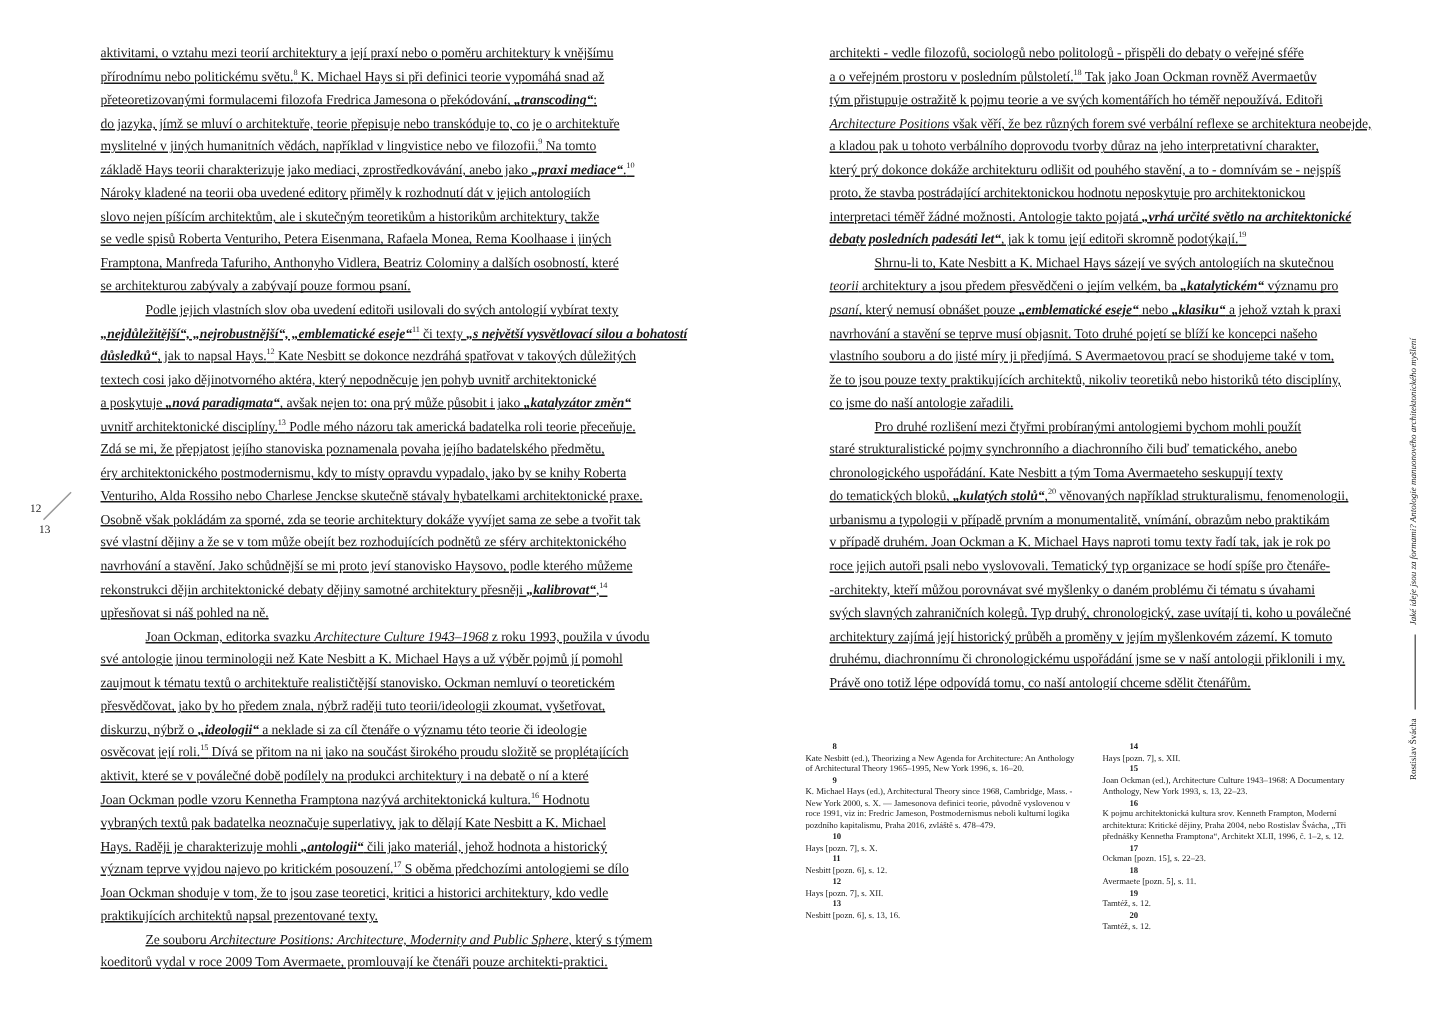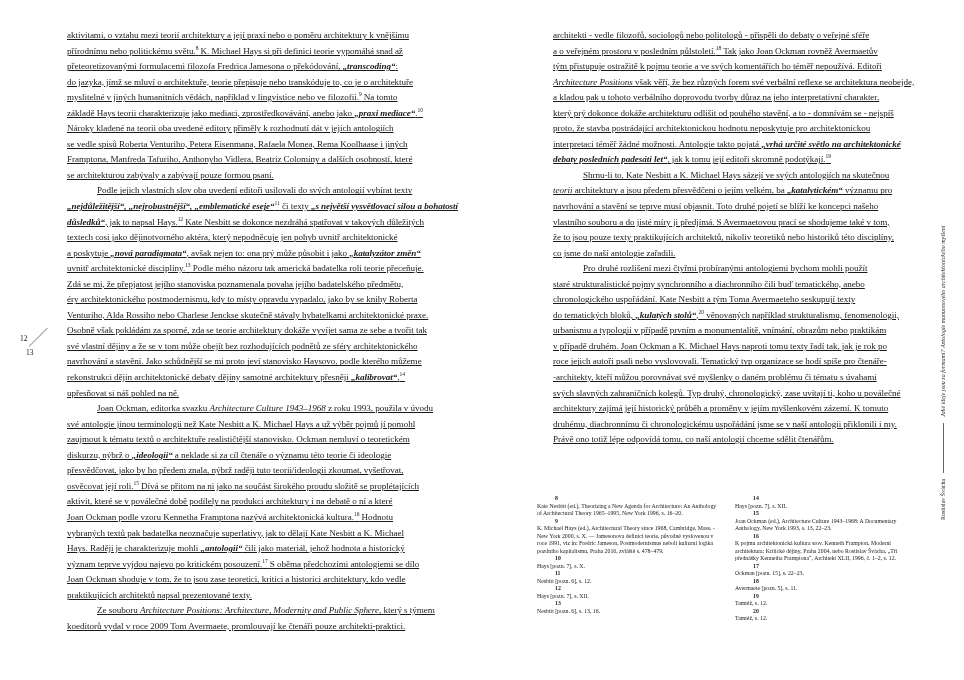--- a/index.html
+++ b/index.html
@@ -60,42 +60,43 @@
 </div>
 
 <div id="left-col" class="body-col">
     <div class="line"><span>aktivitami, o vztahu mezi teorií architektury a její praxí nebo o poměru architektury k vnějšímu</span></div>
     <div class="line"><span>přírodnímu nebo politickému světu.</span><sup>8</sup><span> K. Michael Hays si při definici teorie vypomáhá snad až</span></div>
     <div class="line"><span>přeteoretizovanými formulacemi filozofa Fredrica Jamesona o překódování, </span><span class="bq">„transcoding“</span><span>:</span></div>
     <div class="line"><span>do jazyka, jímž se mluví o architektuře, teorie přepisuje nebo transkóduje to, co je o architektuře</span></div>
     <div class="line"><span>myslitelné v jiných humanitních vědách, například v lingvistice nebo ve filozofii.</span><sup>9</sup><span> Na tomto</span></div>
     <div class="line"><span>základě Hays teorii charakterizuje jako mediaci, zprostředkovávání, anebo jako </span><span class="bq">„praxi mediace“</span><span>.</span><sup>10</sup></div>
     <div class="line"><span>Nároky kladené na teorii oba uvedené editory přiměly k rozhodnutí dát v jejich antologiích</span></div>
+    <div class="line"><span>slovo nejen píšícím architektům, ale i skutečným teoretikům a historikům architektury, takže</span></div>
     <div class="line"><span>se vedle spisů Roberta Venturiho, Petera Eisenmana, Rafaela Monea, Rema Koolhaase i jiných</span></div>
     <div class="line"><span>Framptona, Manfreda Tafuriho, Anthonyho Vidlera, Beatriz Colominy a dalších osobností, které</span></div>
     <div class="line"><span>se architekturou zabývaly a zabývají pouze formou psaní.</span></div>
     <div class="line indent"><span>Podle jejich vlastních slov oba uvedení editoři usilovali do svých antologií vybírat texty</span></div>
     <div class="line"><span class="bq">„nejdůležitější“, „nejrobustnější“, „emblematické eseje“</span><sup>11</sup><span> či texty </span><span class="bq">„s největší vysvětlovací silou a bohatostí</span></div>
     <div class="line"><span class="bq">důsledků“</span><span>, jak to napsal Hays.</span><sup>12</sup><span> Kate Nesbitt se dokonce nezdráhá spatřovat v takových důležitých</span></div>
     <div class="line"><span>textech cosi jako dějinotvorného aktéra, který nepodněcuje jen pohyb uvnitř architektonické</span></div>
     <div class="line"><span>a poskytuje </span><span class="bq">„nová paradigmata“</span><span>, avšak nejen to: ona prý může působit i jako </span><span class="bq">„katalyzátor změn“</span></div>
     <div class="line"><span>uvnitř architektonické disciplíny.</span><sup>13</sup><span> Podle mého názoru tak americká badatelka roli teorie přeceňuje.</span></div>
     <div class="line"><span>Zdá se mi, že přepjatost jejího stanoviska poznamenala povaha jejího badatelského předmětu,</span></div>
     <div class="line"><span>éry architektonického postmodernismu, kdy to místy opravdu vypadalo, jako by se knihy Roberta</span></div>
     <div class="line"><span>Venturiho, Alda Rossiho nebo Charlese Jenckse skutečně stávaly hybatelkami architektonické praxe.</span></div>
     <div class="line"><span>Osobně však pokládám za sporné, zda se teorie architektury dokáže vyvíjet sama ze sebe a tvořit tak</span></div>
     <div class="line"><span>své vlastní dějiny a že se v tom může obejít bez rozhodujících podnětů ze sféry architektonického</span></div>
     <div class="line"><span>navrhování a stavění. Jako schůdnější se mi proto jeví stanovisko Haysovo, podle kterého můžeme</span></div>
     <div class="line"><span>rekonstrukci dějin architektonické debaty dějiny samotné architektury přesněji </span><span class="bq">„kalibrovat“</span><span>,</span><sup>14</sup></div>
     <div class="line"><span>upřesňovat si náš pohled na ně.</span></div>
     <div class="line indent"><span>Joan Ockman, editorka svazku </span><em>Architecture Culture 1943–1968</em><span> z roku 1993, použila v úvodu</span></div>
     <div class="line"><span>své antologie jinou terminologii než Kate Nesbitt a K. Michael Hays a už výběr pojmů jí pomohl</span></div>
     <div class="line"><span>zaujmout k tématu textů o architektuře realističtější stanovisko. Ockman nemluví o teoretickém</span></div>
+    <div class="line"><span>přesvědčovat, jako by ho předem znala, nýbrž raději tuto teorii/ideologii zkoumat, vyšetřovat,</span></div>
     <div class="line"><span>diskurzu, nýbrž o </span><span class="bq">„ideologii“</span><span> a neklade si za cíl čtenáře o významu této teorie či ideologie</span></div>
-    <div class="line"><span>přesvědčovat, jako by ho předem znala, nýbrž raději tuto teorii/ideologii zkoumat, vyšetřovat,</span></div>
     <div class="line"><span>osvěcovat její roli.</span><sup>15</sup><span> Dívá se přitom na ni jako na součást širokého proudu složitě se proplétajících</span></div>
     <div class="line"><span>aktivit, které se v poválečné době podílely na produkci architektury i na debatě o ní a které</span></div>
     <div class="line"><span>Joan Ockman podle vzoru Kennetha Framptona nazývá architektonická kultura.</span><sup>16</sup><span> Hodnotu</span></div>
     <div class="line"><span>vybraných textů pak badatelka neoznačuje superlativy, jak to dělají Kate Nesbitt a K. Michael</span></div>
     <div class="line"><span>Hays. Raději je charakterizuje mohli </span><span class="bq">„antologii“</span><span> čili jako materiál, jehož hodnota a historický</span></div>
     <div class="line"><span>význam teprve vyjdou najevo po kritickém posouzení.</span><sup>17</sup><span> S oběma předchozími antologiemi se dílo</span></div>
     <div class="line"><span>Joan Ockman shoduje v tom, že to jsou zase teoretici, kritici a historici architektury, kdo vedle</span></div>
     <div class="line"><span>praktikujících architektů napsal prezentované texty.</span></div>
     <div class="line indent"><span>Ze souboru </span><em>Architecture Positions: Architecture, Modernity and Public Sphere</em><span>, který s týmem</span></div>
     <div class="line"><span>koeditorů vydal v roce 2009 Tom Avermaete, promlouvají ke čtenáři pouze architekti-praktici.</span></div>
@@ -105,20 +106,21 @@
     <div class="line"><span>a o veřejném prostoru v posledním půlstoletí.</span><sup>18</sup><span> Tak jako Joan Ockman rovněž Avermaetův</span></div>
     <div class="line"><span>tým přistupuje ostražitě k pojmu teorie a ve svých komentářích ho téměř nepoužívá. Editoři</span></div>
     <div class="line"><em>Architecture Positions</em><span> však věří, že bez různých forem své verbální reflexe se architektura neobejde,</span></div>
     <div class="line"><span>a kladou pak u tohoto verbálního doprovodu tvorby důraz na jeho interpretativní charakter,</span></div>
     <div class="line"><span>který prý dokonce dokáže architekturu odlišit od pouhého stavění, a to - domnívám se - nejspíš</span></div>
     <div class="line"><span>proto, že stavba postrádající architektonickou hodnotu neposkytuje pro architektonickou</span></div>
     <div class="line"><span>interpretaci téměř žádné možnosti. Antologie takto pojatá </span><span class="bq">„vrhá určité světlo na architektonické</span></div>
     <div class="line"><span class="bq">debaty posledních padesáti let“</span><span>, jak k tomu její editoři skromně podotýkají.</span><sup>19</sup></div>
     <div class="line indent"><span>Shrnu-li to, Kate Nesbitt a K. Michael Hays sázejí ve svých antologiích na skutečnou</span></div>
     <div class="line"><em>teorii</em><span> architektury a jsou předem přesvědčeni o jejím velkém, ba </span><span class="bq">„katalytickém“</span><span> významu pro</span></div>
+    <div class="line"><em>psaní</em><span>, který nemusí obnášet pouze </span><span class="bq">„emblematické eseje“</span><span> nebo </span><span class="bq">„klasiku“</span><span> a jehož vztah k praxi</span></div>
     <div class="line"><span>navrhování a stavění se teprve musí objasnit. Toto druhé pojetí se blíží ke koncepci našeho</span></div>
     <div class="line"><span>vlastního souboru a do jisté míry ji předjímá. S Avermaetovou prací se shodujeme také v tom,</span></div>
     <div class="line"><span>že to jsou pouze texty praktikujících architektů, nikoliv teoretiků nebo historiků této disciplíny,</span></div>
     <div class="line"><span>co jsme do naší antologie zařadili.</span></div>
     <div class="line indent"><span>Pro druhé rozlišení mezi čtyřmi probíranými antologiemi bychom mohli použít</span></div>
     <div class="line"><span>staré strukturalistické pojmy synchronního a diachronního čili buď tematického, anebo</span></div>
     <div class="line"><span>chronologického uspořádání. Kate Nesbitt a tým Toma Avermaeteho seskupují texty</span></div>
     <div class="line"><span>do tematických bloků, </span><span class="bq">„kulatých stolů“</span><span>,</span><sup>20</sup><span> věnovaných například strukturalismu, fenomenologii,</span></div>
     <div class="line"><span>urbanismu a typologii v případě prvním a monumentalitě, vnímání, obrazům nebo praktikám</span></div>
     <div class="line"><span>v případě druhém. Joan Ockman a K. Michael Hays naproti tomu texty řadí tak, jak je rok po</span></div>

